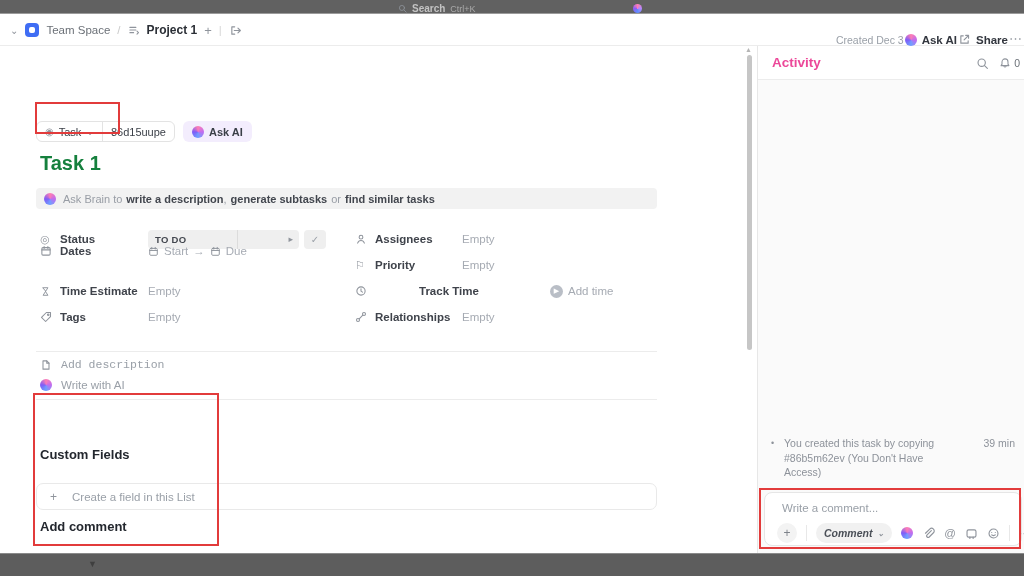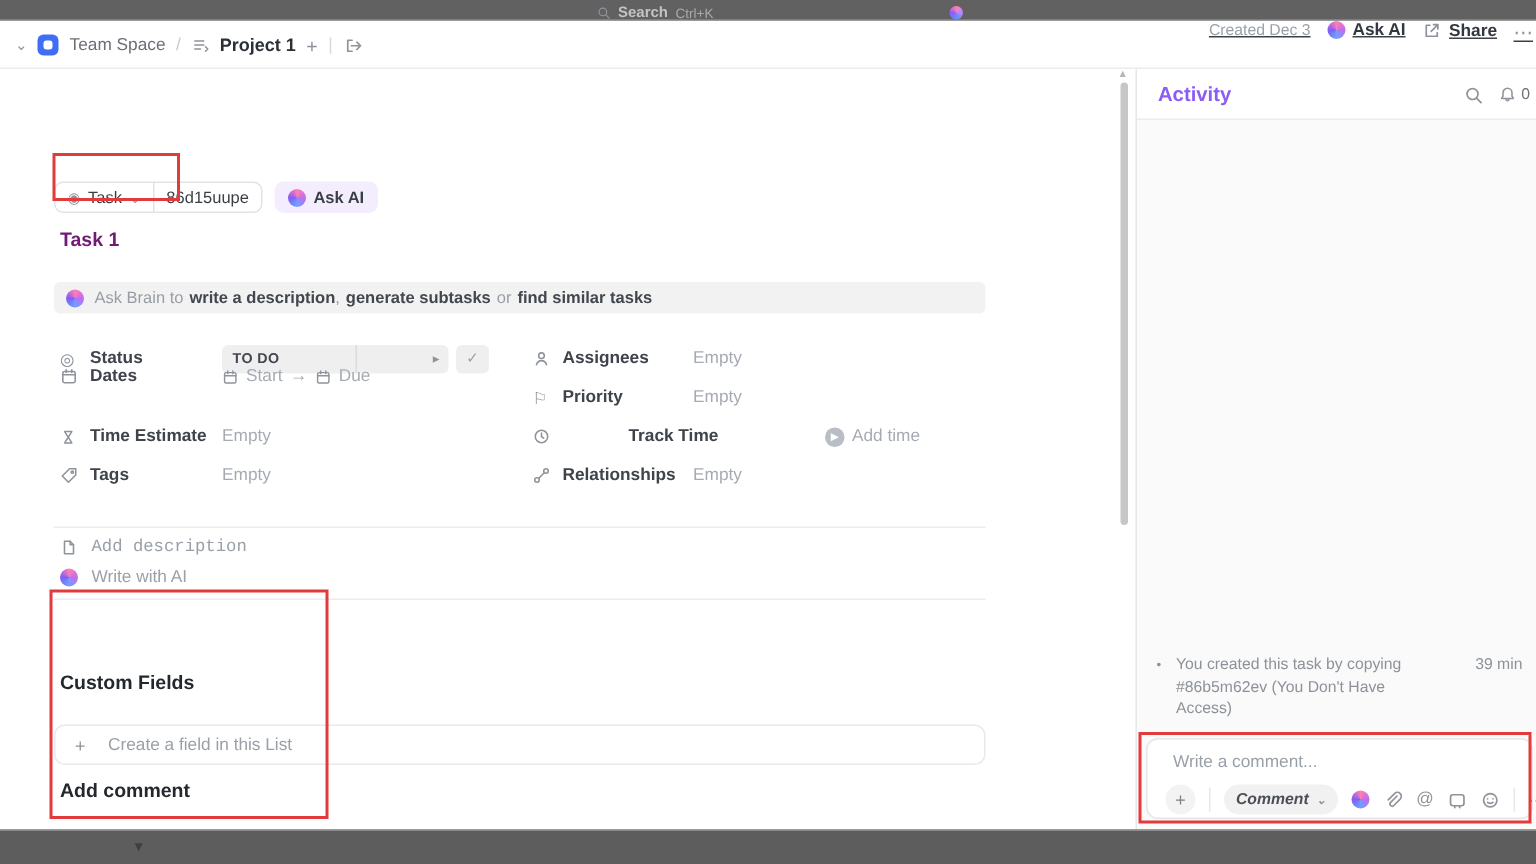--- a/index.html
+++ b/index.html
@@ -17,39 +17,39 @@
                background:conic-gradient(#ff7eb3,#b388ff,#5f8dff,#8e5cf7,#ff7eb3); }
 
   
   .appheader { left:0; top:14px; width:1024px; height:32px; background:#fff; border-bottom:1px solid #ececec; }
   .crumbs { position:absolute; left:10px; top:0; height:32px; display:flex; align-items:center; gap:7px; font-size:11.5px; color:#6b7077; }
   .applogo { width:14px; height:14px; border-radius:4px; background:#3f6df4; display:flex; align-items:center; justify-content:center; }
   .applogo i { width:6px; height:6px; background:#fff; border-radius:2px; display:block; }
   .crumb-proj { color:#2b2f36; font-weight:700; font-size:12px; }
   .crumb-plus { color:#8f949c; font-size:13px; }
   .crumb-pipe { color:#d7d7d7; }
-  .hdr-right { position:absolute; right:2px; top:0; height:32px; display:flex; align-items:flex-start; gap:11px; font-size:11.5px; color:#3c4048;text-decoration:underline; }
+  .hdr-right { position:absolute; right:2px; top:0; height:32px; display:flex; align-items:flex-end; gap:1px; font-size:11.5px; color:#3c4048; }
   .created { color:#9aa0a8; font-size:10.5px; }
   .hbtn { display:flex; align-items:center; gap:5px; font-weight:600; color:#33373f; }
   .flower { width:12px; height:12px; border-radius:50%;
             background:conic-gradient(#ff7eb3,#c06cf0,#6fa0ff,#7f5cf7,#ff7eb3); }
   .hdr-more { color:#8f949c; font-size:13px; }
 
   
   .main { left:0; top:46px; width:747px; height:507px; background:#fff; overflow:hidden; }
 
   .chips-row { position:absolute; left:36px; top:75px; display:flex; align-items:center; gap:8px; }
   .type-pill { display:flex; align-items:center; height:21px; border:1px solid #e3e3e3; border-radius:6px; font-size:11px; color:#3a3f47; }
   .type-seg { display:flex; align-items:center; gap:5px; padding:0 8px; }
   .type-seg .tgt { color:#8f949c; font-size:10px; }
   .type-seg .chv { color:#8f949c; font-size:9px; }
   .type-div { width:1px; height:21px; background:#e3e3e3; }
   .askai-chip { display:flex; align-items:center; gap:5px; height:21px; padding:0 9px; background:#f3edfd; border-radius:6px; font-size:11px; font-weight:600; color:#3a3f47; }
 
-  .task-title { position:absolute; left:40px; top:106px; font-size:13px; font-weight:700; color:#701a75; }
+  .task-title { position:absolute; left:40px; top:106px; font-size:20px; font-weight:700; color:#15803d; }
 
   .brain-banner { position:absolute; left:36px; top:142px; width:621px; height:21px; background:#f2f2f2; border-radius:4px;
                   display:flex; align-items:center; gap:4px; padding:0 8px; font-size:11px; color:#989da5; }
   .brain-banner b { color:#42464e; font-weight:600; }
 
   .frow { position:absolute; display:flex; align-items:center; height:16px; }
   .frow .ficon { width:20px; color:#8f949c; font-size:11px; display:flex; align-items:center; }
   .frow .flabel { font-size:11.5px; font-weight:700; color:#3f434b; }
   .lcol .flabel { width:88px; }
   .rcol .flabel { width:87px; }
@@ -69,21 +69,21 @@
              display:flex; align-items:center; gap:15px; padding-left:13px; font-size:11.5px; color:#9aa0a8; background:#fff; }
   .add-row .pl { color:#8f949c; font-size:12px; }
 
   
   .vthumb { left:747px; top:55px; width:5px; height:295px; background:#c6c6c6; border-radius:3px; }
   .varrow { left:745px; top:46px; color:#b5b5b5; font-size:7px; }
 
   
   .activity { left:757px; top:46px; width:267px; height:507px; background:#fafafa; border-left:1px solid #e7e7e7; }
   .act-header { position:absolute; left:0; top:0; width:267px; height:34px; background:#fff; border-bottom:1px solid #ececec; }
-  .act-title { position:absolute; left:14px; top:9px; font-size:13.5px; font-weight:700; color:#8b5cf6; }
+  .act-title { position:absolute; left:14px; top:9px; font-size:13.5px; font-weight:700; color:#ec4899; }
   .act-hicons { position:absolute; right:5px; top:0; height:34px; display:flex; align-items:center; gap:10px; color:#8f949c; }
   .bellwrap { display:flex; align-items:center; gap:3px; font-size:10.5px; color:#6b7077; }
   .act-entry { position:absolute; left:13px; top:390px; width:244px; display:flex; font-size:10.5px; color:#8d929a; line-height:1.4; }
   .act-entry .bl { width:13px; font-size:9px; padding-top:1px; }
   .act-entry .etext { width:172px; }
   .act-entry .etime { margin-left:auto; white-space:nowrap; }
 
   .comment-card { position:absolute; left:6px; top:446px; width:258px; height:54px; background:#fff; border:1px solid #e6e6e6; border-radius:8px; }
   .c-ph { position:absolute; left:17px; top:9px; font-size:11.5px; color:#9aa0a8; }
   .c-toolbar { position:absolute; left:12px; top:30px; display:flex; align-items:center; gap:9px; color:#8f949c; }

